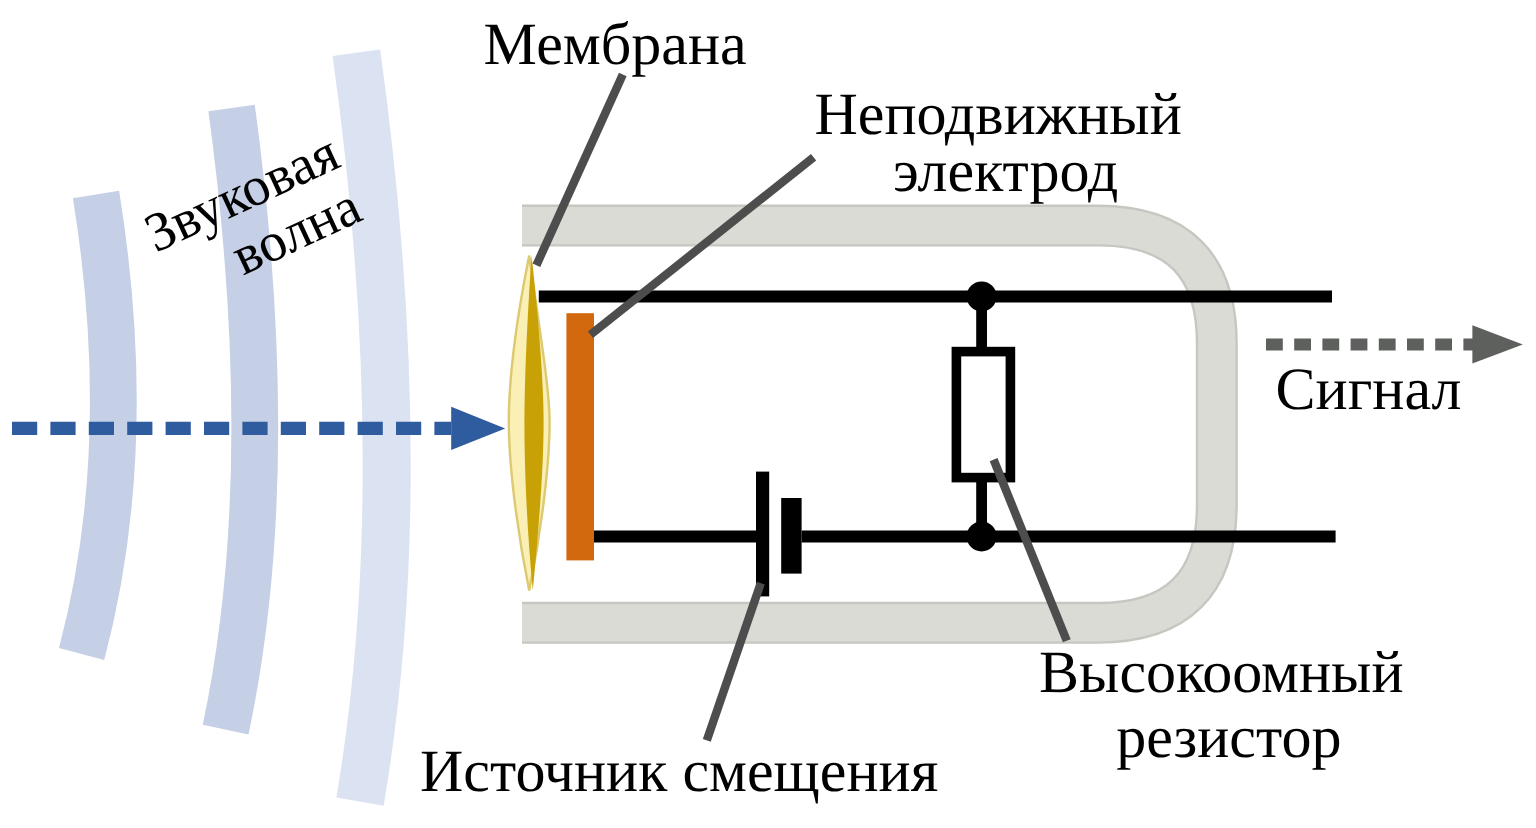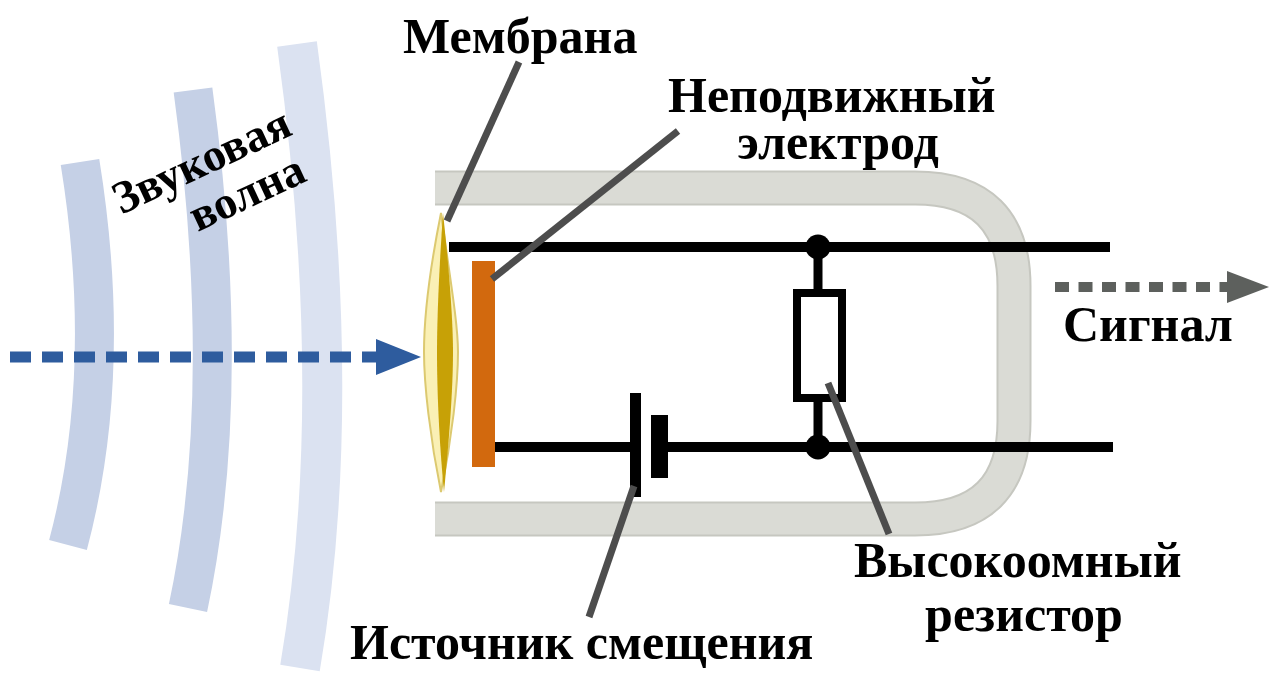--- a/index.html
+++ b/index.html
@@ -4,21 +4,21 @@
 <style>
   html, body {
     margin: 0;
     padding: 0;
     background: #ffffff;
     width: 1280px;
     height: 690px;
     overflow: hidden;
     font-family: "Liberation Serif", "DejaVu Serif", serif;
   }
-  #stage { position: relative; width: 1160px; height: 690px; font-weight: bold; }
+  #stage { position: relative; width: 1160px; height: 690px; }
   svg { display: block; }
 
   .wave-band       { fill: none; stroke: var(--wave-band); stroke-width: 39; }
   .wave-band-light { fill: none; stroke: var(--wave-band-light); stroke-width: 40; }
 
   .sound-dash { stroke: var(--sound-arrow); stroke-width: 11; fill: none; stroke-dasharray: 21 11; }
   .sound-head { fill: var(--sound-arrow); }
 
   .signal-dash { stroke: var(--signal-arrow); stroke-width: 10; fill: none; stroke-dasharray: 14 9.5; }
   .signal-head { fill: var(--signal-arrow); }

